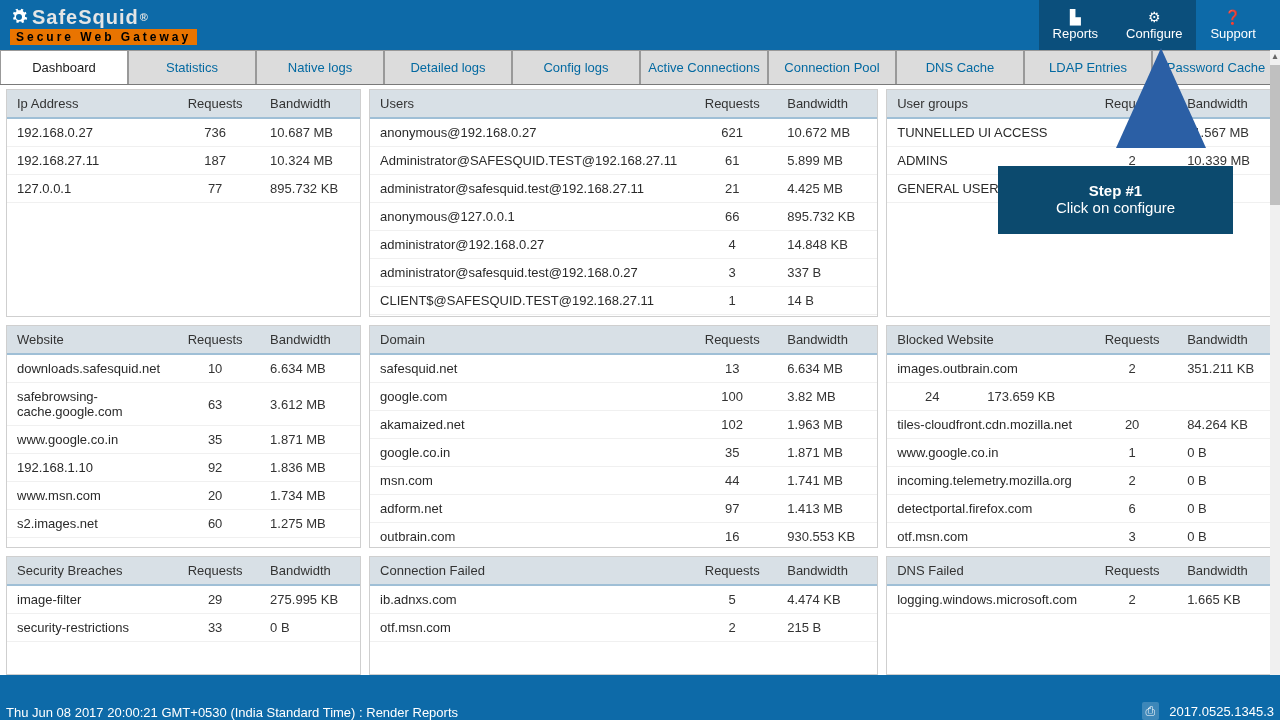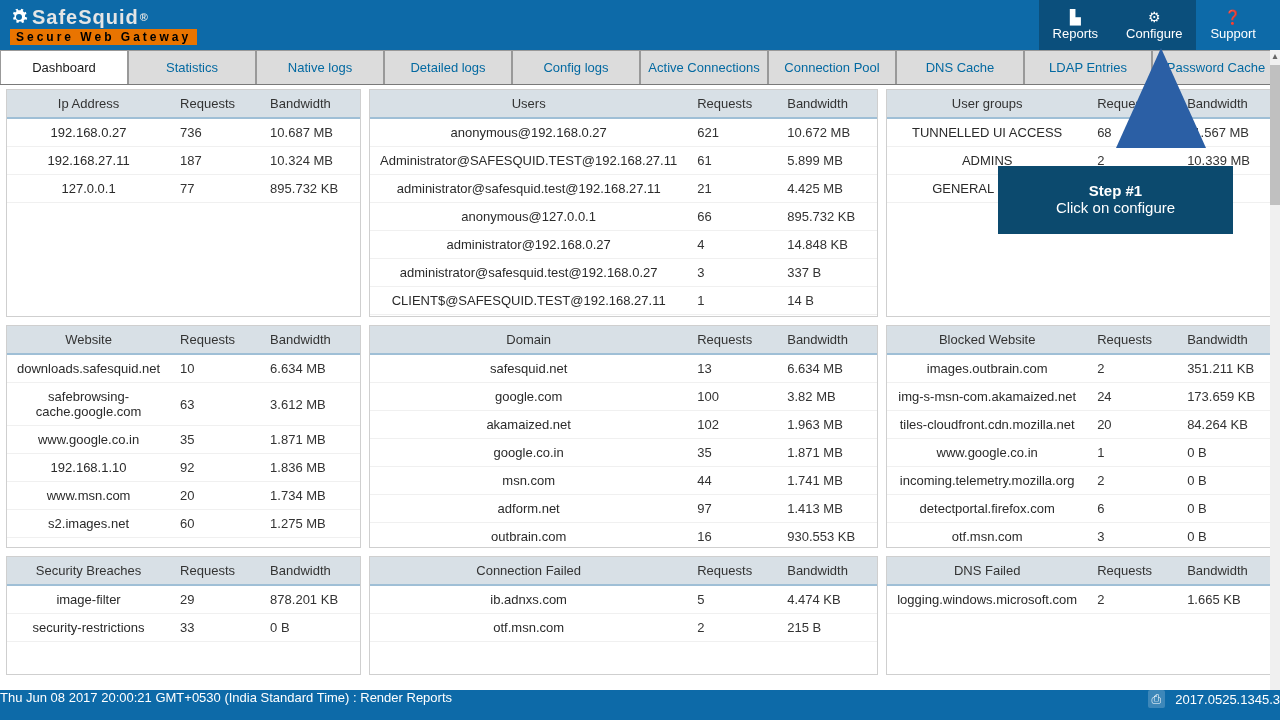--- a/index.html
+++ b/index.html
@@ -21,42 +21,42 @@
 
 .tabs { display: flex; border-bottom: 1px solid #7a7a7a; }
 .tab { flex: 1; text-align: center; padding: 9px 0; background: #dcdcdc; color: #0369a1; border: 1px solid #999; border-bottom: none; cursor: pointer; font-size: 13px; }
 .tab.active { background: #fff; color: #1a1a1a; }
 
 
 .panels { display: grid; grid-template-columns: 1fr 1fr 1fr; gap: 8px; padding: 4px 6px 0 6px; height: 590px; overflow: hidden; }
 .panel { border: 1px solid #cfcfcf; background: #fff; display: flex; flex-direction: column; min-height: 0; }
 .panel-header { display: flex; background: #d8e0e6; font-size: 13px; color: #333; border-bottom: 2px solid #9fbfd6; }
 .panel-header > div, .row > div { padding: 6px 10px; }
-.col-name { flex: 1; text-align: center; }
-.col-req { width: 90px; text-align: left; }
+.col-name { flex: 1; text-align: left; }
+.col-req { width: 90px; text-align: center; }
 .col-bw  { width: 100px; text-align: left; }
 .rows { overflow: hidden; }
 .row { display: flex; font-size: 13px; color: #333; border-bottom: 1px solid #f0f0f0; align-items: center; }
 .row .col-name { color: #2a2a2a; }
 
 
 .panel-small { height: 230px; }
 .panel-mid   { height: 225px; }
 .panel-bot   { height: 120px; }
 
 .grid-col { display: flex; flex-direction: column; gap: 8px; min-height: 0; }
 
 
 .callout { position: absolute; top: 48px; left: 998px; width: 235px; z-index: 5; }
 .callout-arrow { width: 0; height: 0; border-left: 45px solid transparent; border-right: 45px solid transparent; border-bottom: 100px solid #2b5fa5; margin-left: 118px; position: absolute; top: 0; }
 .callout-box { background: #0c4a6e; color: #fff; text-align: center; padding: 16px 10px 18px 10px; position: absolute; top: 118px; width: 235px; font-size: 15px; }
 .callout-box .t1 { font-weight: bold; }
 
 
-.footer { position: absolute; bottom: 0; left: 0; right: 0; height: 30px; background: #0d6aa8; color: #fff; display: flex; align-items: flex-start; justify-content: space-between; padding: 0 0; font-size: 13px; }
+.footer { position: absolute; bottom: 0; left: 0; right: 0; height: 45px; background: #0d6aa8; color: #fff; display: flex; align-items: flex-end; justify-content: space-between; padding: 0 6px; font-size: 13px; }
 .footer-right { display: flex; align-items: center; gap: 10px; }
 .pdf-icon { background: #fff3; padding: 2px 4px; font-size: 12px; border-radius: 2px; }
 
 
 .vscroll { position: absolute; right: 0; top: 50px; bottom: 30px; width: 10px; background: #f0f0f0; }
 .vscroll-thumb { background: #c0c0c0; width: 100%; height: 140px; margin-top: 4px; }
 .vscroll-arrow { font-size: 10px; text-align: center; color: #666; }
 </style>
 </head>
 <body>
@@ -177,21 +177,21 @@
     <div class="panel panel-bot">
         <div class="panel-header">
           <div class="col-name">Security Breaches</div>
           <div class="col-req">Requests</div>
           <div class="col-bw">Bandwidth</div>
         </div>
         <div class="rows">
           <div class="row">
             <div class="col-name">image-filter</div>
             <div class="col-req">29</div>
-            <div class="col-bw">878.201 KB</div>
+            <div class="col-bw">275.995 KB</div>
           </div>
           <div class="row">
             <div class="col-name">security-restrictions</div>
             <div class="col-req">33</div>
             <div class="col-bw">0 B</div>
           </div>
         </div>
       </div>
   </div>
 
@@ -336,21 +336,20 @@
           <div class="col-req">Requests</div>
           <div class="col-bw">Bandwidth</div>
         </div>
         <div class="rows">
           <div class="row">
             <div class="col-name">images.outbrain.com</div>
             <div class="col-req">2</div>
             <div class="col-bw">351.211 KB</div>
           </div>
           <div class="row">
-            <div class="col-name">img-s-msn-com.akamaized.net</div>
             <div class="col-req">24</div>
             <div class="col-bw">173.659 KB</div>
           </div>
           <div class="row">
             <div class="col-name">tiles-cloudfront.cdn.mozilla.net</div>
             <div class="col-req">20</div>
             <div class="col-bw">84.264 KB</div>
           </div>
           <div class="row">
             <div class="col-name">www.google.co.in</div>

